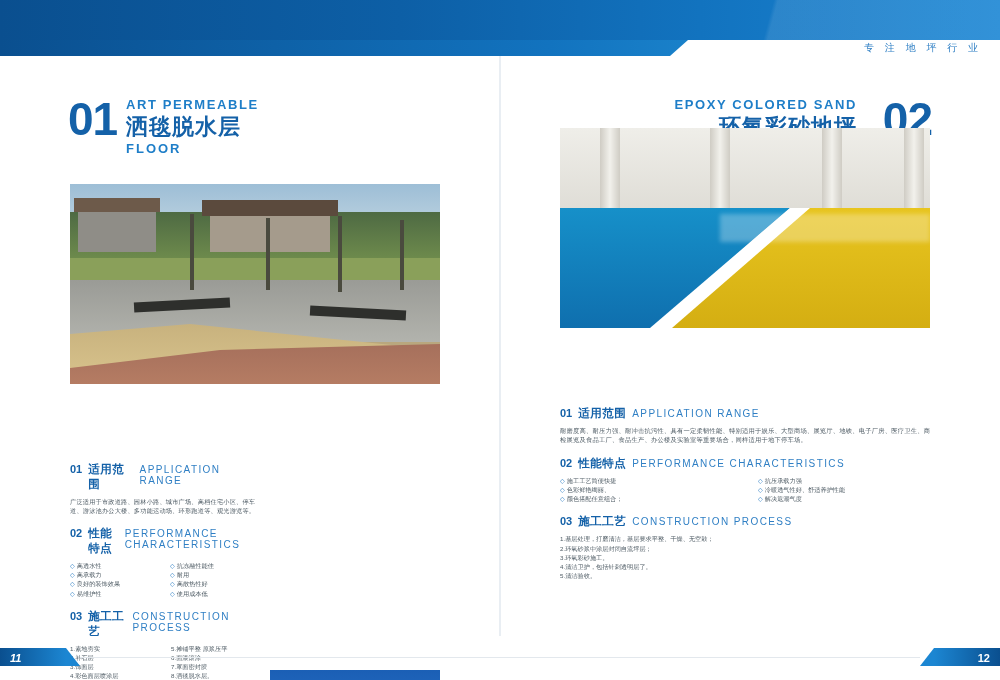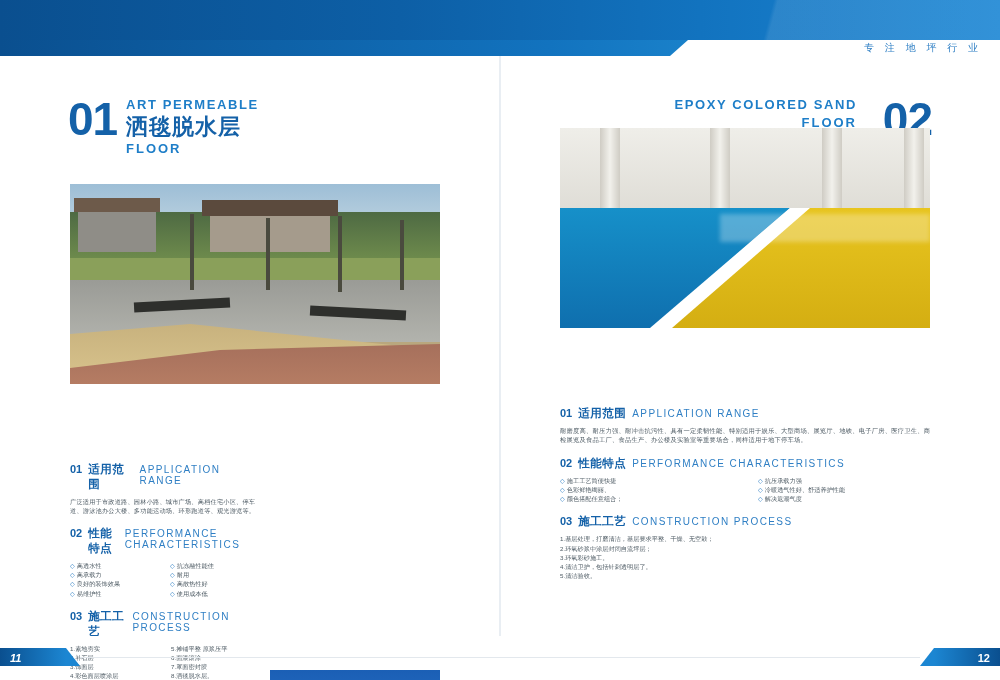--- a/index.html
+++ b/index.html
@@ -290,20 +290,21 @@
 
     </div>
   </div>
 
   <div class="col right">
 
     <div class="title-right">
       <div class="bignum">02</div>
       <div class="tblock">
         <div class="ten">EPOXY COLORED SAND</div>
+        <div class="tcn">环氧彩砂地坪</div>
         <div class="tfloor">FLOOR</div>
       </div>
     </div>
   </div>
 
   <div class="hero hero-right photo ph-epoxy">
     <div class="wall"></div>
     <div class="pillar" style="left:40px"></div>
     <div class="pillar" style="left:150px"></div>
     <div class="pillar" style="left:262px"></div>

